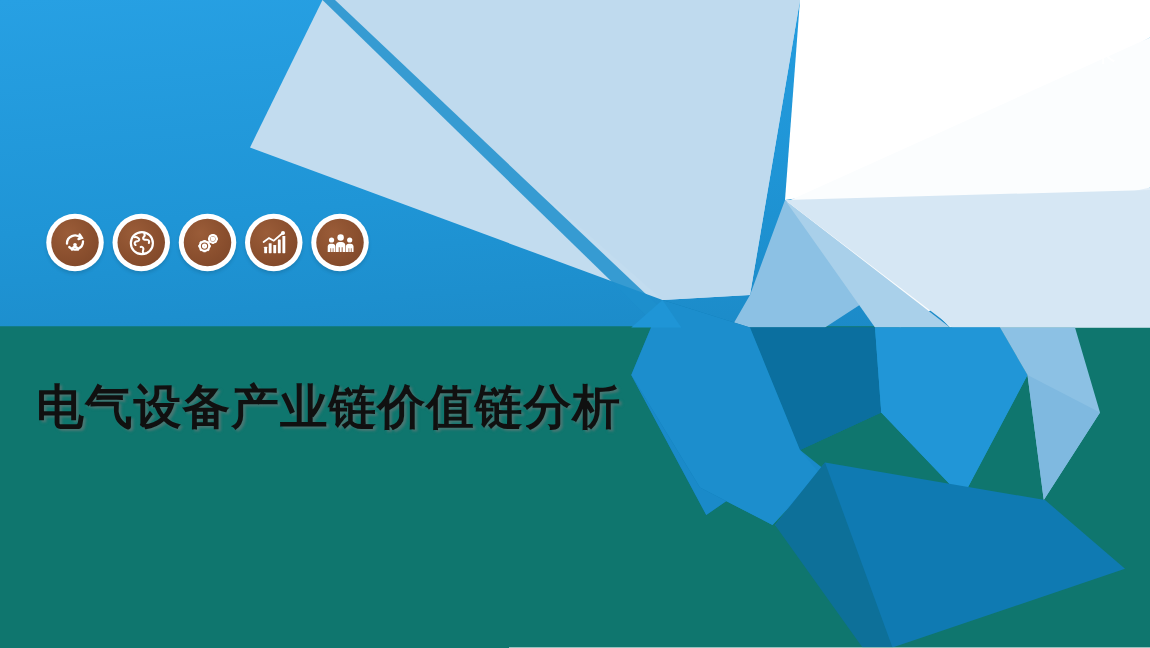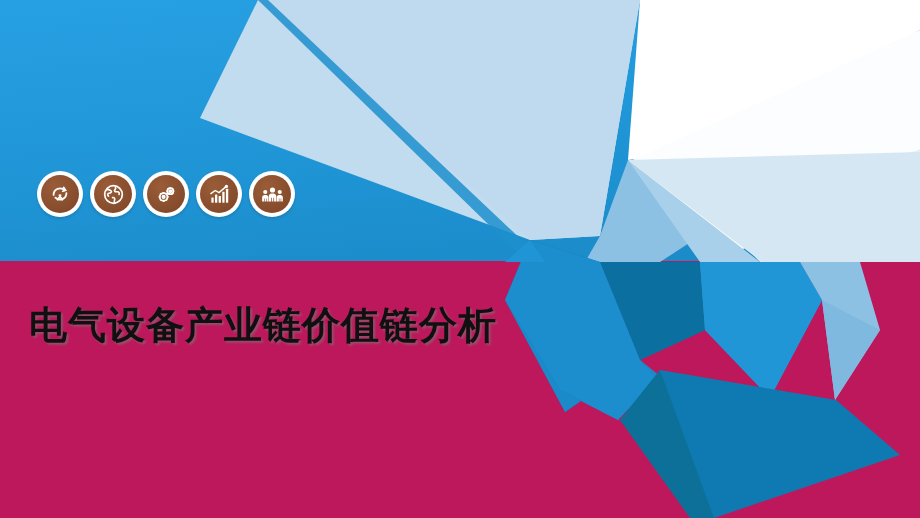--- a/index.html
+++ b/index.html
@@ -8,21 +8,21 @@
     background: #ffffff;
   }
   body {
     font-family: "Liberation Sans", "DejaVu Sans", sans-serif;
   }
   #slide {
     position: relative;
     width: 920px;
     height: 518px;
     overflow: hidden;
-    background: #be185d;
+    background: #0f766e;
   }
   
   #band {
     position: absolute;
     left: 0; top: 0;
     width: 920px;
     height: 261px;
     background: linear-gradient(175deg, #27a0e3 0%, #1f95d6 55%, #1b89c6 100%);
   }
   

